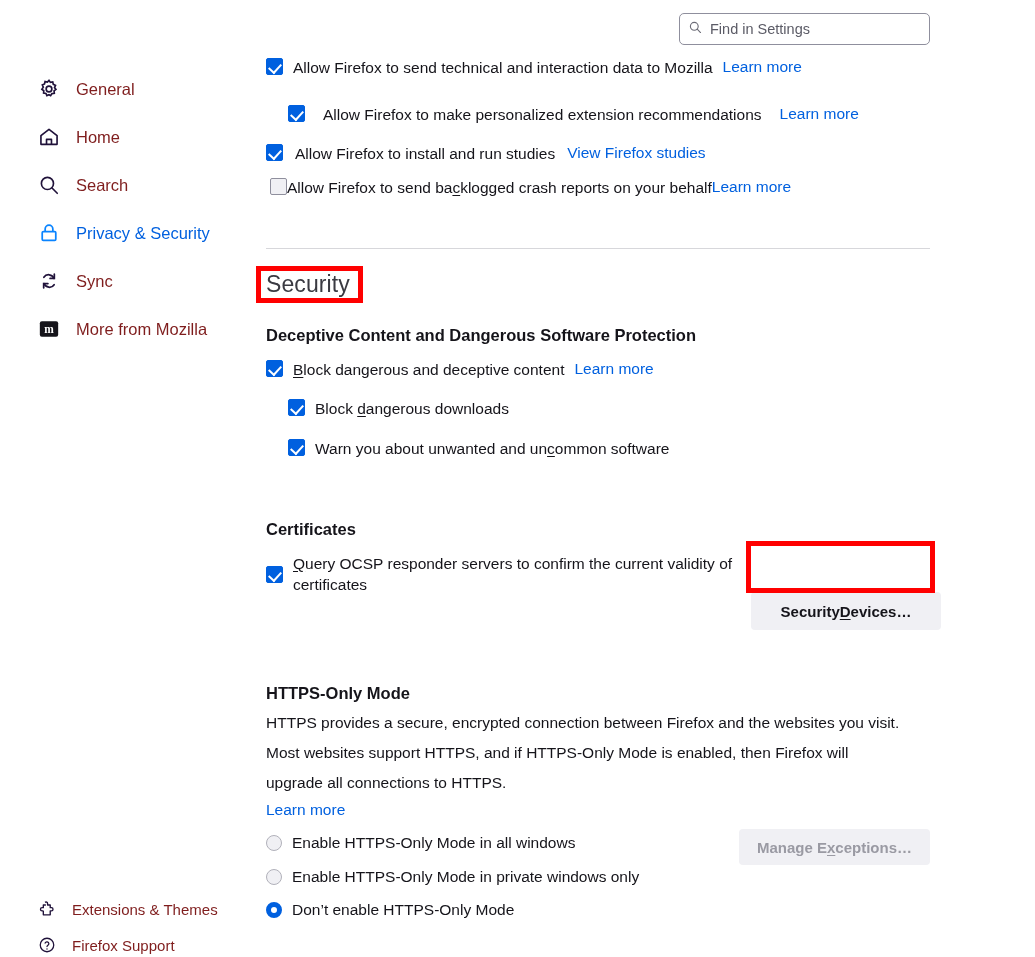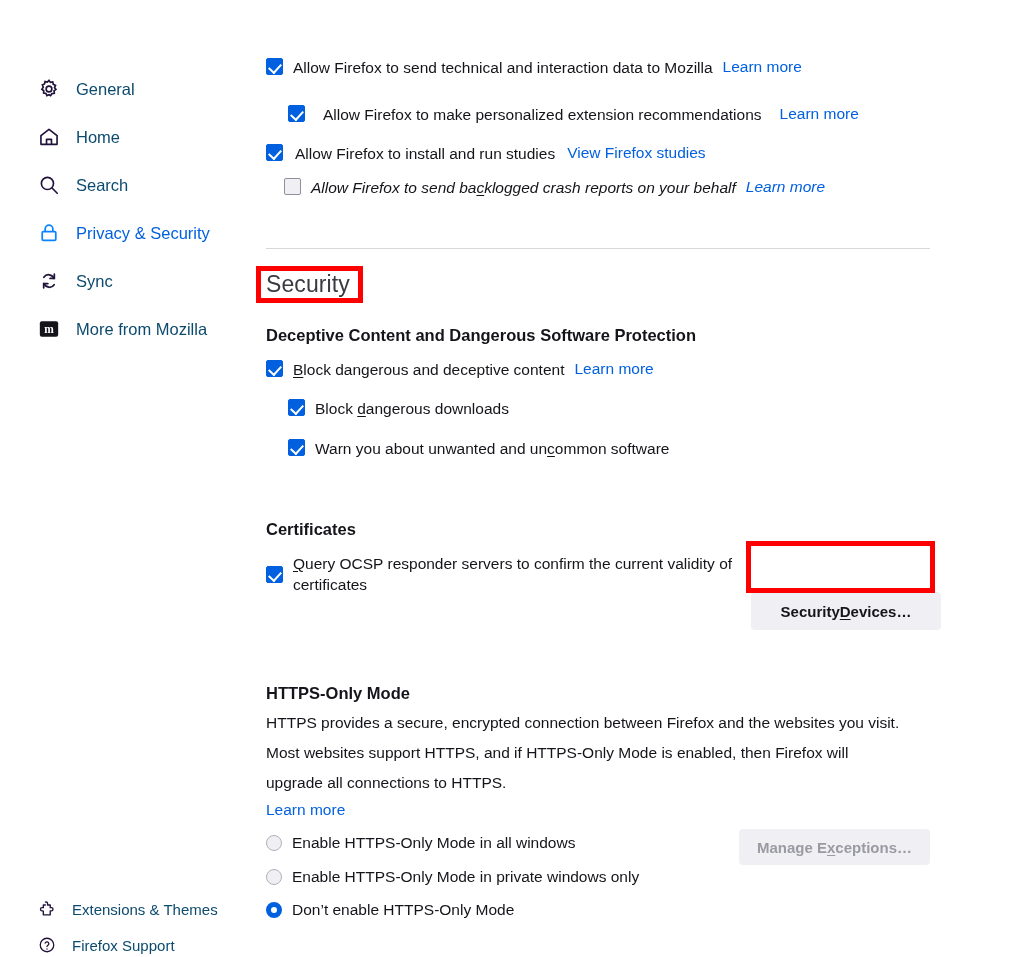--- a/index.html
+++ b/index.html
@@ -13,21 +13,21 @@
   }
   #root { position: relative; width: 1035px; height: 957px; }
 
   
   #sidebar { position: absolute; left: 0; top: 0; width: 266px; height: 957px; background: #fff; }
   .nav-item {
     position: absolute; left: 38px; display: flex; align-items: center;
     height: 32px; gap: 16px; cursor: default;
   }
   .nav-ico { width: 22px; height: 22px; display: block; flex: none; }
-  .nav-label { font-size: 16.5px; line-height: 1; color: #0c4a6e; white-space: nowrap; }
+  .nav-label { font-size: 16.5px; line-height: 1; color: #7f1d1d; white-space: nowrap; }
   .nav-item.sel .nav-label { color: #0060df; }
   .nav-item.small .nav-label { font-size: 15px; }
   .nav-item.small .nav-ico { width: 18px; height: 18px; }
 
   
   #search-box {
     position: absolute; left: 679px; top: 13px; width: 251px; height: 32px;
     border: 1px solid #8f8f9d; border-radius: 5px; background: #fff;
     display: flex; align-items: center; padding: 0 8px; gap: 7px;
   }
@@ -157,20 +157,29 @@
         <svg viewBox="0 0 24 24" width="18" height="18" fill="none" stroke="#20123a" stroke-width="1.7">
           <circle cx="12" cy="12" r="9"></circle>
           <path d="M9.5 9.4a2.6 2.6 0 0 1 5 .9c0 1.8-2.5 2.1-2.5 3.8" stroke-linecap="round"></path>
           <circle cx="12" cy="17.3" r="0.95" fill="#20123a" stroke="none"></circle>
         </svg>
       </span>
       <span class="nav-label">Firefox Support</span>
     </div>
   </div>
 
+  <div id="search-box">
+    <span>
+      <svg viewBox="0 0 20 20" width="15" height="15" fill="none" stroke="#6b6b76" stroke-width="1.5" stroke-linecap="round">
+        <circle cx="8.4" cy="8.4" r="5.2"></circle>
+          <path d="M12.3 12.3l4.4 4.4"></path>
+      </svg>
+    </span>
+    <input id="search-input" type="text" placeholder="Find in Settings" style="">
+  </div>
 
   <div id="main">
 
     <div class="chk-row" style="left:0px; top:58px; gap:10px; overflow:hidden; height:20px;">
       <span class="cb on"></span>
       <span class="lbl" style="white-space:nowrap">Allow Firefox to send technical and interaction data to Mozilla</span>
       <span class="lnk">Learn more</span>
     </div>
 
     <div class="chk-row" style="left:22px; top:105px; gap:18px;">
@@ -178,21 +187,21 @@
       <span class="lbl" style="white-space:nowrap">Allow Firefox to make personalized extension recommendations</span>
       <span class="lnk">Learn more</span>
     </div>
 
     <div class="chk-row" style="left:0px; top:144px; gap:12px;">
       <span class="cb on"></span>
       <span class="lbl" style="white-space:nowrap">Allow Firefox to install and run studies</span>
       <span class="lnk">View Firefox studies</span>
     </div>
 
-    <div class="chk-row" style="left:18px; top:178px; gap:10px;font-style:italic;">
+    <div class="chk-row" style="left:4px; top:178px; ">
       <span class="cb off"></span>
       <span class="lbl" style="white-space:nowrap"><span>Allow Firefox to send ba</span><span class="ak">c</span><span>klogged crash reports on your behalf</span></span>
       <span class="lnk">Learn more</span>
     </div>
 
     <div class="sep" style="left:0px; top:248px; width:664px;"></div>
 
     <div class="h-big" style="left:0px; top:271px;">Security</div>
 
     <div class="h-sub" style="left:0px; top:326px;">Deceptive Content and Dangerous Software Protection</div>

